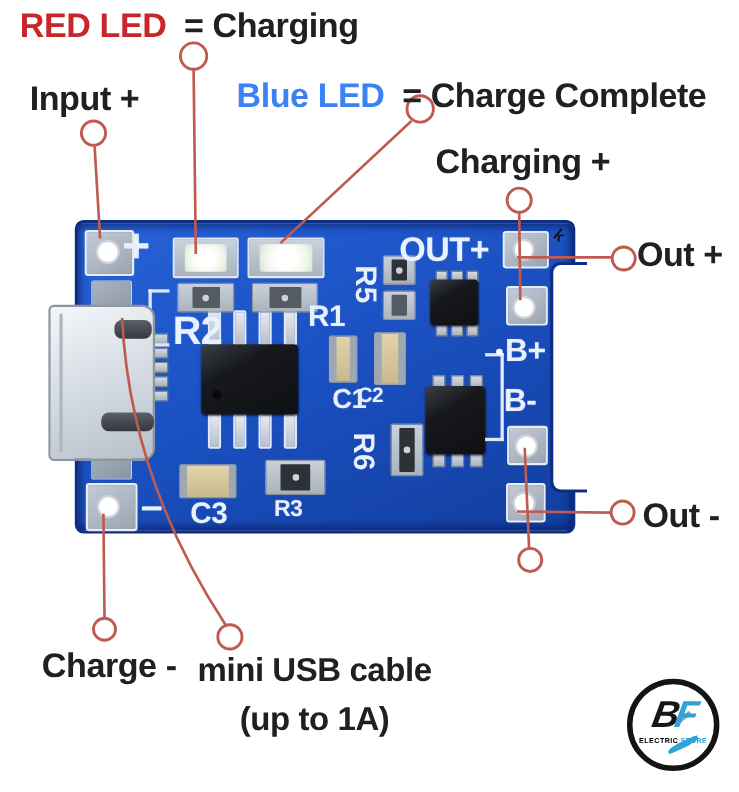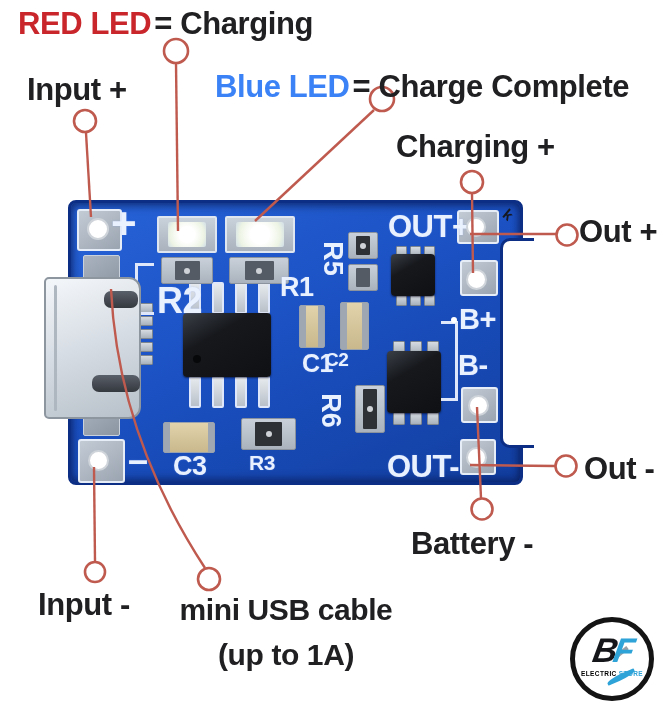--- a/index.html
+++ b/index.html
@@ -3,21 +3,21 @@
 <meta charset="utf-8">
 <style>
   html,body{margin:0;padding:0;background:#fff;}
   .page{position:relative;width:672px;height:720px;background:#ffffff;overflow:hidden;
         font-family:"Liberation Sans",sans-serif;}
   
   .lbl{position:absolute;font-weight:700;font-size:31px;color:#202023;letter-spacing:-.4px;
        white-space:nowrap;z-index:30;}
   .lbl .term-red{color:#c9262c;}
   .lbl .term-blue{color:#3b82f6;}
-  .lbl .def{margin-left:3px;}
+  .lbl .def{margin-left:16px;}
   .usb-label{position:absolute;left:149px;top:587px;width:274px;text-align:center;
              font-weight:700;font-size:30px;color:#202023;line-height:45px;letter-spacing:-.4px;z-index:30;}
   
   .overlay{position:absolute;left:0;top:0;z-index:20;pointer-events:none;}
   
   .board{position:absolute;left:68px;top:200px;width:455px;height:285px;z-index:10;
          background:linear-gradient(155deg,#2763d8 0%,#1b51c3 45%,#123e9f 100%);
          border:3px solid #0c2e84;border-radius:8px;box-sizing:border-box;
          box-shadow:inset 0 3px 8px rgba(8,20,70,.55), inset 0 -3px 8px rgba(8,20,70,.5);}
   .notch{position:absolute;left:429px;top:35px;width:34px;height:210px;background:#fff;
@@ -165,24 +165,23 @@
 
     <div class="pin-sm" style="left:322px;top:138px;width:10px;height:11px;"></div>
     <div class="pin-sm" style="left:339px;top:138px;width:10px;height:11px;"></div>
     <div class="pin-sm" style="left:356px;top:138px;width:10px;height:11px;"></div>
     <div class="pin-sm" style="left:322px;top:209px;width:10px;height:11px;"></div>
     <div class="pin-sm" style="left:339px;top:209px;width:10px;height:11px;"></div>
     <div class="pin-sm" style="left:356px;top:209px;width:10px;height:11px;"></div>
     <div class="chip" style="left:316px;top:148px;width:54px;height:62px;"></div>
     <div class="bracket-r" style="left:370px;top:118px;"></div>
 
-    <div class="silk" style="left:292px;top:6px;font-size:31px;margin-left:25px;">OUT+</div>
+    <div class="silk" style="left:292px;top:6px;font-size:31px;">OUT+</div>
     <div class="silk" style="left:388px;top:100px;font-size:29px;">B+</div>
     <div class="silk" style="left:387px;top:146px;font-size:29px;">B-</div>
-    <div class="silk" style="left:316px;top:246px;font-size:31px;">OUT-</div>
     <div class="wdot" style="left:380px;top:114px;width:6px;height:6px;"></div>
 
     <div class="pad" style="left:386px;top:7px;width:42px;height:34px;"></div>
     <div class="hole" style="left:395px;top:14px;width:20px;height:20px;"></div>
     <div class="pad" style="left:389px;top:57px;width:38px;height:36px;"></div>
     <div class="hole" style="left:395px;top:66px;width:21px;height:21px;"></div>
     <div class="pad" style="left:390px;top:184px;width:37px;height:36px;"></div>
     <div class="hole" style="left:397px;top:192px;width:21px;height:21px;"></div>
     <div class="pad" style="left:389px;top:236px;width:36px;height:36px;"></div>
     <div class="hole" style="left:395px;top:244px;width:21px;height:21px;"></div>
@@ -225,22 +224,21 @@
   <div class="lbl" style="left:18px;top:6px;">
     <span class="term-red">RED LED</span><span class="def">= Charging</span>
   </div>
   <div class="lbl" style="left:27px;top:72px;">Input +</div>
   <div class="lbl" style="left:215px;top:69px;">
     <span class="term-blue">Blue LED</span><span class="def">= Charge Complete</span>
   </div>
   <div class="lbl" style="left:396px;top:129px;">Charging +</div>
   <div class="lbl" style="left:579px;top:214px;">Out +</div>
   <div class="lbl" style="left:584px;top:451px;">Out -</div>
-  <div class="lbl" style="left:411px;top:526px;">Battery -</div>
-  <div class="lbl" style="left:38px;top:587px;">Input -</div>
+  <div class="lbl" style="left:38px;top:587px;">Charge -</div>
   <div class="usb-label">
     <div>mini USB cable</div>
     <div>(up to 1A)</div>
   </div>
 
   <div class="logo">
     <div class="logo-slash"></div>
     <div class="logo-initials">
       <span class="logo-b">B</span><span class="logo-f">F</span>
     </div>

